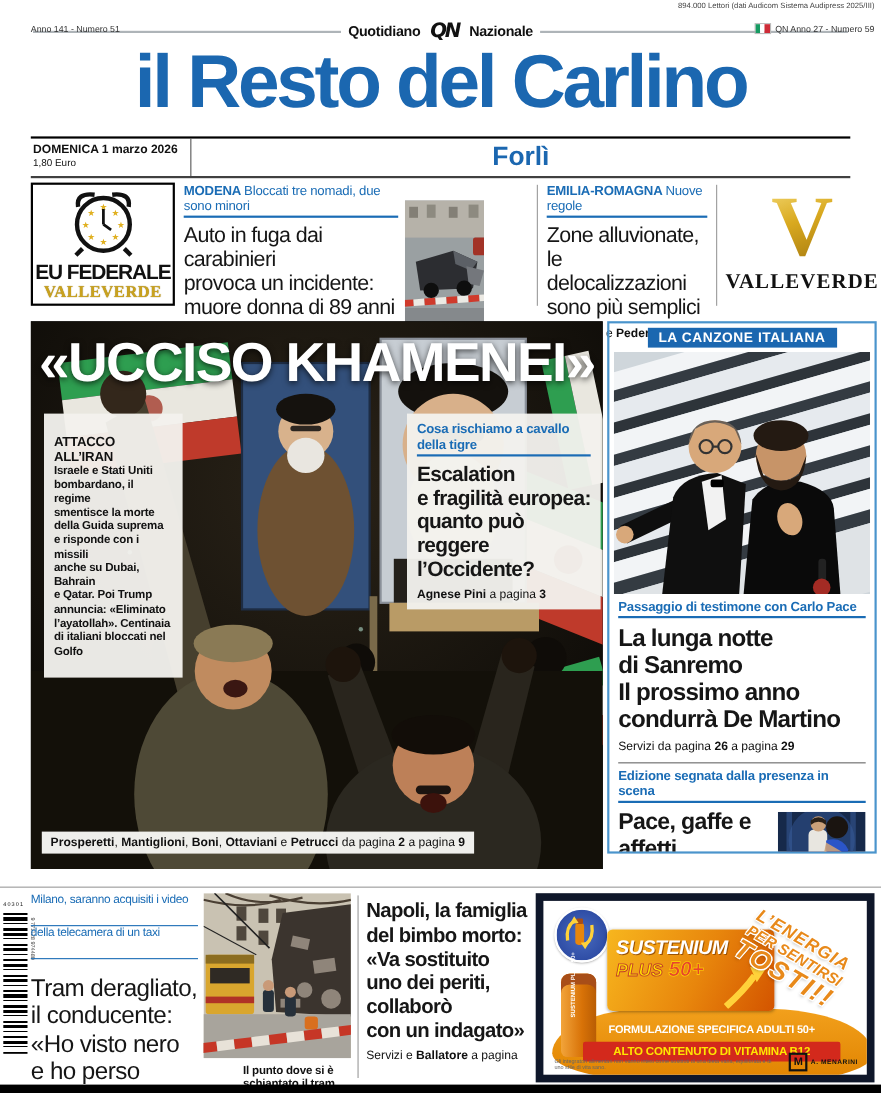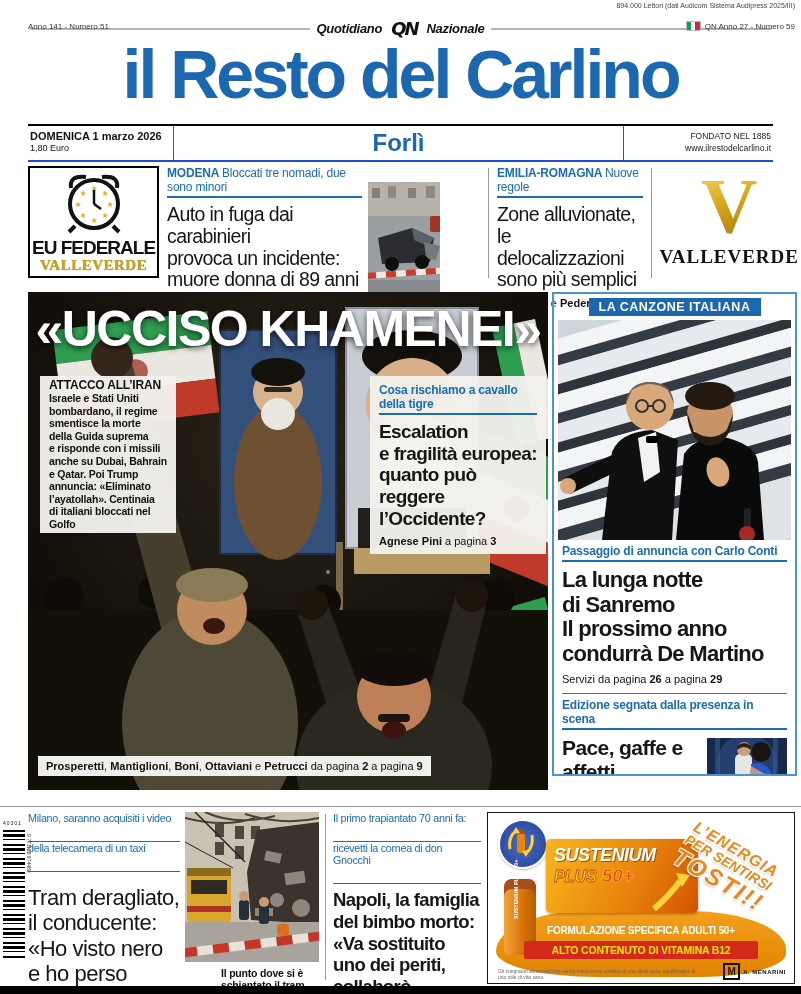--- a/index.html
+++ b/index.html
@@ -5,36 +5,36 @@
   html,body{margin:0;padding:0;background:#fff;}
   .page{position:relative;width:801px;height:994px;background:#fff;overflow:hidden;
         font-family:"Liberation Sans","DejaVu Sans",sans-serif;color:#111;}
   .bb{font-weight:700;}
 
   
   .topbar{position:absolute;top:0;left:0;right:0;height:32px;}
   .readers{position:absolute;top:2px;right:6px;font-size:7px;color:#444;}
   .brandline{position:absolute;top:11px;left:30px;right:30px;display:flex;align-items:center;}
   .rule{flex:1;height:2px;background:#aeb4b8;}
-  .q-it{font-size:13px;font-weight:700;font-style:italic;margin:10px 7px;letter-spacing:-0.3px;}
+  .q-it{font-size:13px;font-weight:700;margin:10px 7px;letter-spacing:-0.3px;}
   .qn{font-size:18px;font-weight:700;font-style:italic;letter-spacing:-2px;margin:0 2px;
       font-family:"DejaVu Sans",sans-serif;}
   .edleft{position:absolute;bottom:1px;left:28px;font-size:8px;color:#333;}
   .edright{position:absolute;bottom:1px;right:6px;font-size:8px;color:#333;display:flex;align-items:center;gap:4px;}
   .itflag{display:inline-flex;width:13px;height:8px;border:1px solid #bbb;}
   .itflag i{flex:1;}
   .itflag .g{background:#169b62;}.itflag .w{background:#fff;}.itflag .r{background:#ce2b37;}
 
   
   .masthead{position:absolute;top:26px;left:0;right:0;height:96px;margin:0;text-align:center;
             font-size:68px;line-height:96px;font-weight:700;letter-spacing:-3px;color:#1b67b0;}
 
   
   .dateline{position:absolute;top:124px;left:28px;right:28px;height:38px;
-            border-top:2px solid #000;border-bottom:2px solid #1d4ed8;display:flex;box-sizing:border-box;justify-content:flex-end;}
+            border-top:2px solid #000;border-bottom:2px solid #404040;display:flex;box-sizing:border-box;justify-content:flex-end;}
   .dl-left{width:146px;border-right:1px solid #555;padding:4px 6px 0 2px;box-sizing:border-box;}
   .dl-date{font-size:11px;font-weight:700;}
   .dl-price{font-size:9px;margin-top:1px;}
   .dl-center{flex:1;text-align:center;font-size:24px;font-weight:700;color:#1b67b0;line-height:34px;}
   .dl-right{width:150px;border-left:1px solid #555;text-align:right;font-size:8.5px;line-height:1.45;
             padding:4px 2px 0 0;box-sizing:border-box;color:#222;}
 
   
   .toprow{position:absolute;top:166px;left:28px;width:771px;height:118px;display:flex;}
   .ad-left{width:142px;height:112px;border:2px solid #000;box-sizing:border-box;text-align:center;
@@ -58,21 +58,21 @@
   .goldv{font-family:"Liberation Serif","DejaVu Serif",serif;font-size:78px;font-weight:700;line-height:80px;
          background:linear-gradient(160deg,#f6dd7a 10%,#d9a91f 45%,#a87c10 80%);
          -webkit-background-clip:text;background-clip:text;color:transparent;}
   .adRtxt{font-family:"Liberation Serif","DejaVu Serif",serif;font-size:19px;font-weight:700;letter-spacing:1px;}
 
   
   .mainphoto{position:absolute;top:292px;left:28px;width:520px;height:498px;margin:0;background:#000000;overflow:hidden;}
   .bigHL{position:absolute;top:8px;left:0;width:100%;margin:0;text-align:center;color:#fff;
          font-size:50px;font-weight:700;letter-spacing:-1.5px;text-shadow:0 2px 6px rgba(0,0,0,.7);}
   .whitebox{position:absolute;background:rgba(242,241,237,.96);box-sizing:border-box;}
-  .attackbox{left:12px;top:84px;width:136px;padding:2px 9px;}
+  .attackbox{left:12px;top:84px;width:126px;padding:18px 9px;}
   .ab-lead{font-size:12px;font-weight:700;letter-spacing:-0.2px;}
   .ab-body{font-size:10.5px;font-weight:700;line-height:1.2;white-space:pre-line;letter-spacing:-0.2px;}
   .analysisbox{left:342px;top:84px;width:176px;padding:7px 9px;}
   .hl-an{font-size:19px;line-height:1.14;font-weight:700;letter-spacing:-0.6px;}
   .photobyline{position:absolute;left:10px;bottom:14px;background:rgba(246,246,243,.97);
                padding:4px 8px;font-size:11px;}
 
   
   .rightcol{position:absolute;top:292px;left:552px;width:245px;height:484px;border:2px solid #4a94cc;
             box-sizing:border-box;overflow:hidden;}
@@ -98,21 +98,21 @@
            padding-bottom:17px;letter-spacing:-0.3px;}
   .hl-tram{font-size:22px;line-height:1.15;font-weight:400;letter-spacing:-0.5px;margin-top:13px;}
   .bphoto{position:absolute;left:185px;width:134px;margin:0;}
   .bphoto svg{display:block;}
   .bphoto figcaption{font-size:10.5px;font-weight:700;margin-top:5px;letter-spacing:-0.2px;margin-left:36px;}
   .vsep2{position:absolute;left:325px;top:2px;width:1px;height:166px;background:#999;}
   .b3{position:absolute;left:333px;width:148px;}
   .hl-na{font-size:18.5px;line-height:1.18;font-weight:700;letter-spacing:-0.6px;margin-top:5px;}
 
   
-  .susad{position:absolute;left:487px;top:0;width:308px;height:172px;background:#fff;border:1px solid #0f172a;
+  .susad{position:absolute;left:487px;top:0;width:308px;height:172px;background:#fff;border:7px solid #0f172a;
          box-sizing:border-box;overflow:hidden;}
   .sus-blob{position:absolute;left:8px;top:98px;width:290px;height:66px;
             background:linear-gradient(#f2a01c,#e08300);
             border-radius:48% 52% 46% 54% / 95% 90% 55% 60%;}
   .sus-badge{position:absolute;left:10px;top:6px;width:46px;height:46px;border-radius:50%;
              background:radial-gradient(#4a6cc0,#23409a);border:2px solid #fff;box-shadow:0 1px 2px rgba(0,0,0,.3);}
   .sus-bottle{position:absolute;left:16px;top:66px;width:32px;height:76px;border-radius:8px 8px 6px 6px;
               background:linear-gradient(90deg,#f2a43a,#d87207 60%,#b95d04);box-shadow:inset 0 10px 0 #a84e18;}
   .sbl{position:absolute;left:9px;top:40px;transform:rotate(-90deg);transform-origin:0 0;
        font-size:5.5px;font-weight:700;color:#fff;white-space:nowrap;}
@@ -170,24 +170,20 @@
   </header>
 
   <h1 class="masthead">il Resto del Carlino</h1>
 
   <div class="dateline">
     <div class="dl-left">
       <div class="dl-date">DOMENICA 1 marzo 2026</div>
       <div class="dl-price">1,80 Euro</div>
     </div>
     <div class="dl-center">Forlì</div>
-    <div class="dl-right">
-      <div>FONDATO NEL 1885</div>
-      <div>www.ilrestodelcarlino.it</div>
-    </div>
   </div>
 
   <section class="toprow">
     <div class="ad-left">
       <svg width="70" height="64" viewBox="0 0 70 64">
         <path d="M12 18 Q10 5 27 7" stroke="#111" stroke-width="4" fill="none"></path>
         <path d="M58 18 Q60 5 43 7" stroke="#111" stroke-width="4" fill="none"></path>
         <line x1="16" y1="56" x2="10" y2="62" stroke="#111" stroke-width="4"></line>
         <line x1="54" y1="56" x2="60" y2="62" stroke="#111" stroke-width="4"></line>
         <circle cx="35" cy="34" r="24" fill="#fff" stroke="#111" stroke-width="4"></circle>
@@ -400,21 +396,21 @@
         <path d="M118 220 L126 134 Q140 114 170 118 Q198 126 200 142 L206 220 Z" fill="#0a0a0a"></path>
         <circle cx="152" cy="94" r="23" fill="#c79468"></circle>
         <ellipse cx="152" cy="76" rx="25" ry="14" fill="#241a12"></ellipse>
         <path d="M129 92 Q131 124 152 126 Q173 124 175 94 L168 112 Q152 122 136 112 Z" fill="#241a12"></path>
         <ellipse cx="160" cy="152" rx="11" ry="15" fill="#d8a87a" transform="rotate(-18 160 152)"></ellipse>
         <rect x="186" y="188" width="7" height="26" rx="3" fill="#222"></rect>
         <circle cx="189" cy="214" r="8" fill="#a32b24"></circle>
       </svg>
     </figure>
     <div class="colsec">
-      <div class="kicker k2">Passaggio di annuncia con Carlo Conti</div>
+      <div class="kicker k2">Passaggio di testimone con Carlo Pace</div>
       <h3 class="hl hl-sr">La lunga notte
 di Sanremo
 Il prossimo anno
 condurrà De Martino</h3>
       <div class="byline"><span>Servizi da pagina </span><span class="bb">26</span><span> a pagina </span><span class="bb">29</span></div>
     </div>
     <div class="hdiv"></div>
     <div class="colsec">
       <div class="kicker k2">Edizione segnata dalla presenza in scena</div>
       <div class="festrow">
@@ -506,24 +502,20 @@
             <rect x="108" y="128" width="16" height="9" fill="#e8e2d8"></rect>
           <rect x="124" y="128" width="14" height="9" fill="#c63626"></rect>
         </g>
       </svg>
       <figcaption>Il punto dove si è schiantato il tram</figcaption>
     </figure>
 
     <span class="vsep2"></span>
 
     <article class="bstory b3">
-      <div class="kl">
-        <span>Il primo trapiantato 70 anni fa:</span>
-        <span>ricevetti la cornea di don Gnocchi</span>
-      </div>
       <h3 class="hl hl-na">Napoli, la famiglia
 del bimbo morto:
 «Va sostituito
 uno dei periti,
 collaborò
 con un indagato»</h3>
       <div class="byline"><span>Servizi e </span><span class="bb">Ballatore</span><span> a pagina </span></div>
     </article>
 
     <div class="susad">

